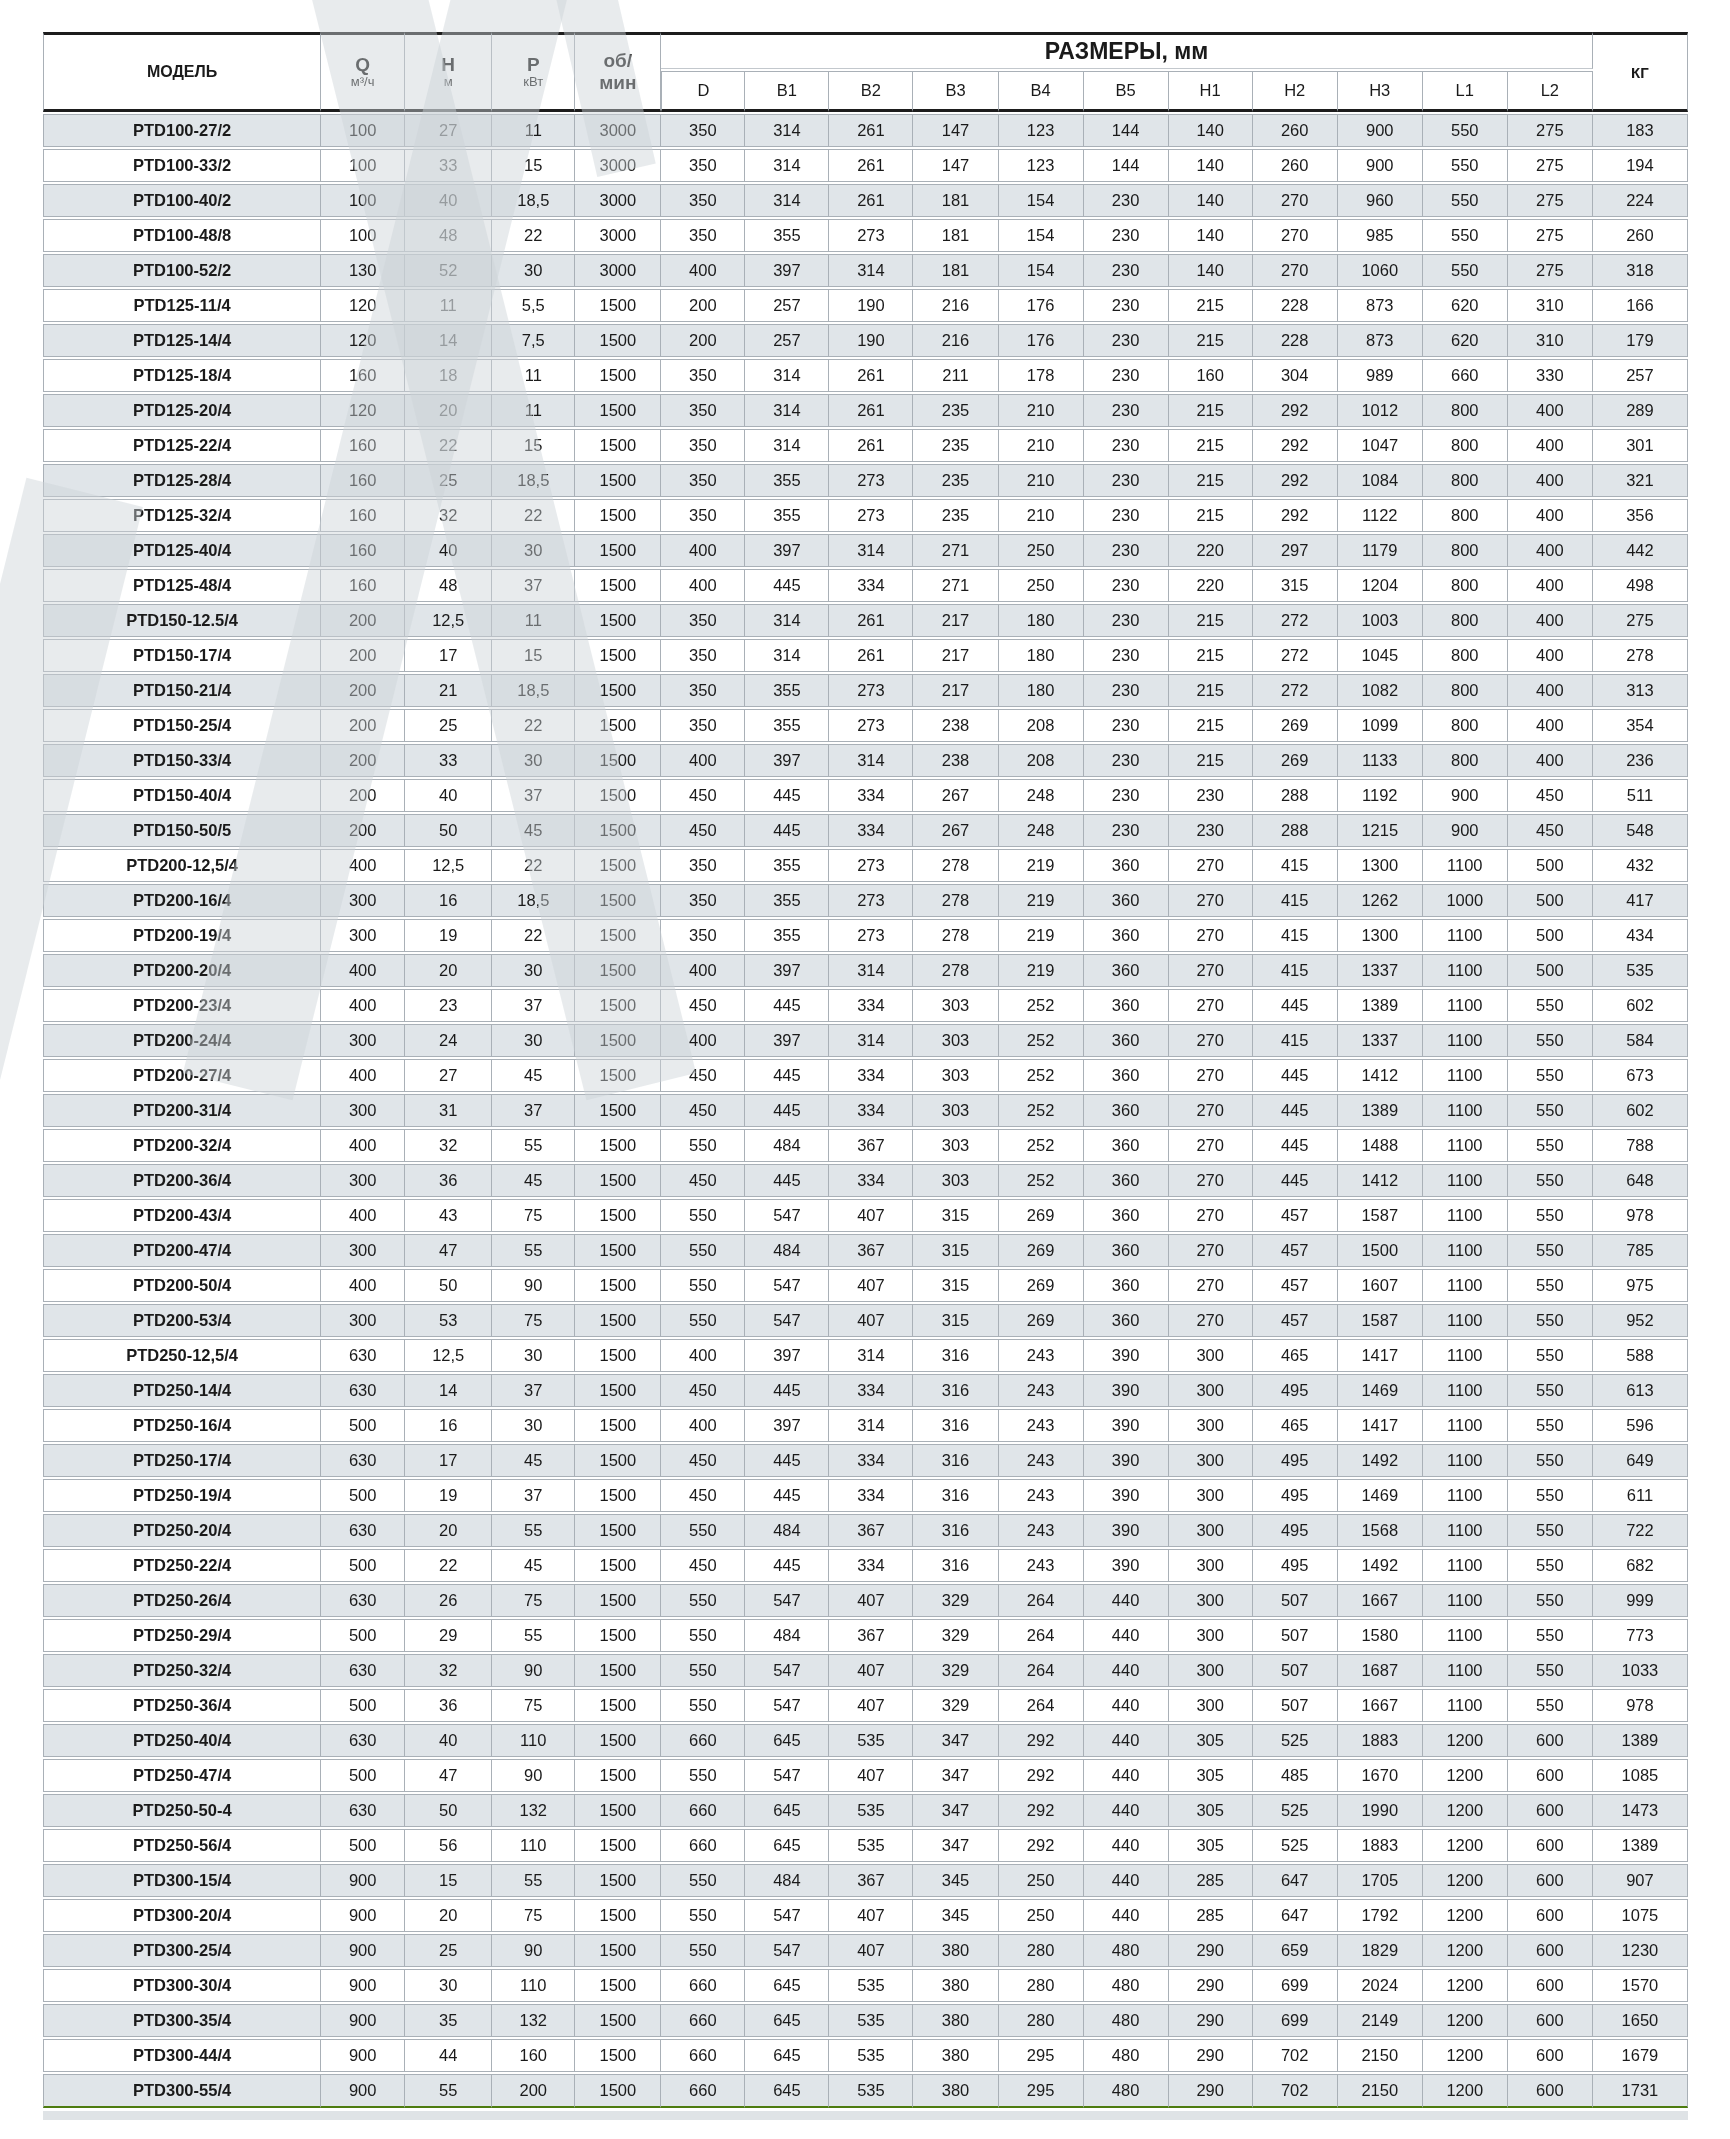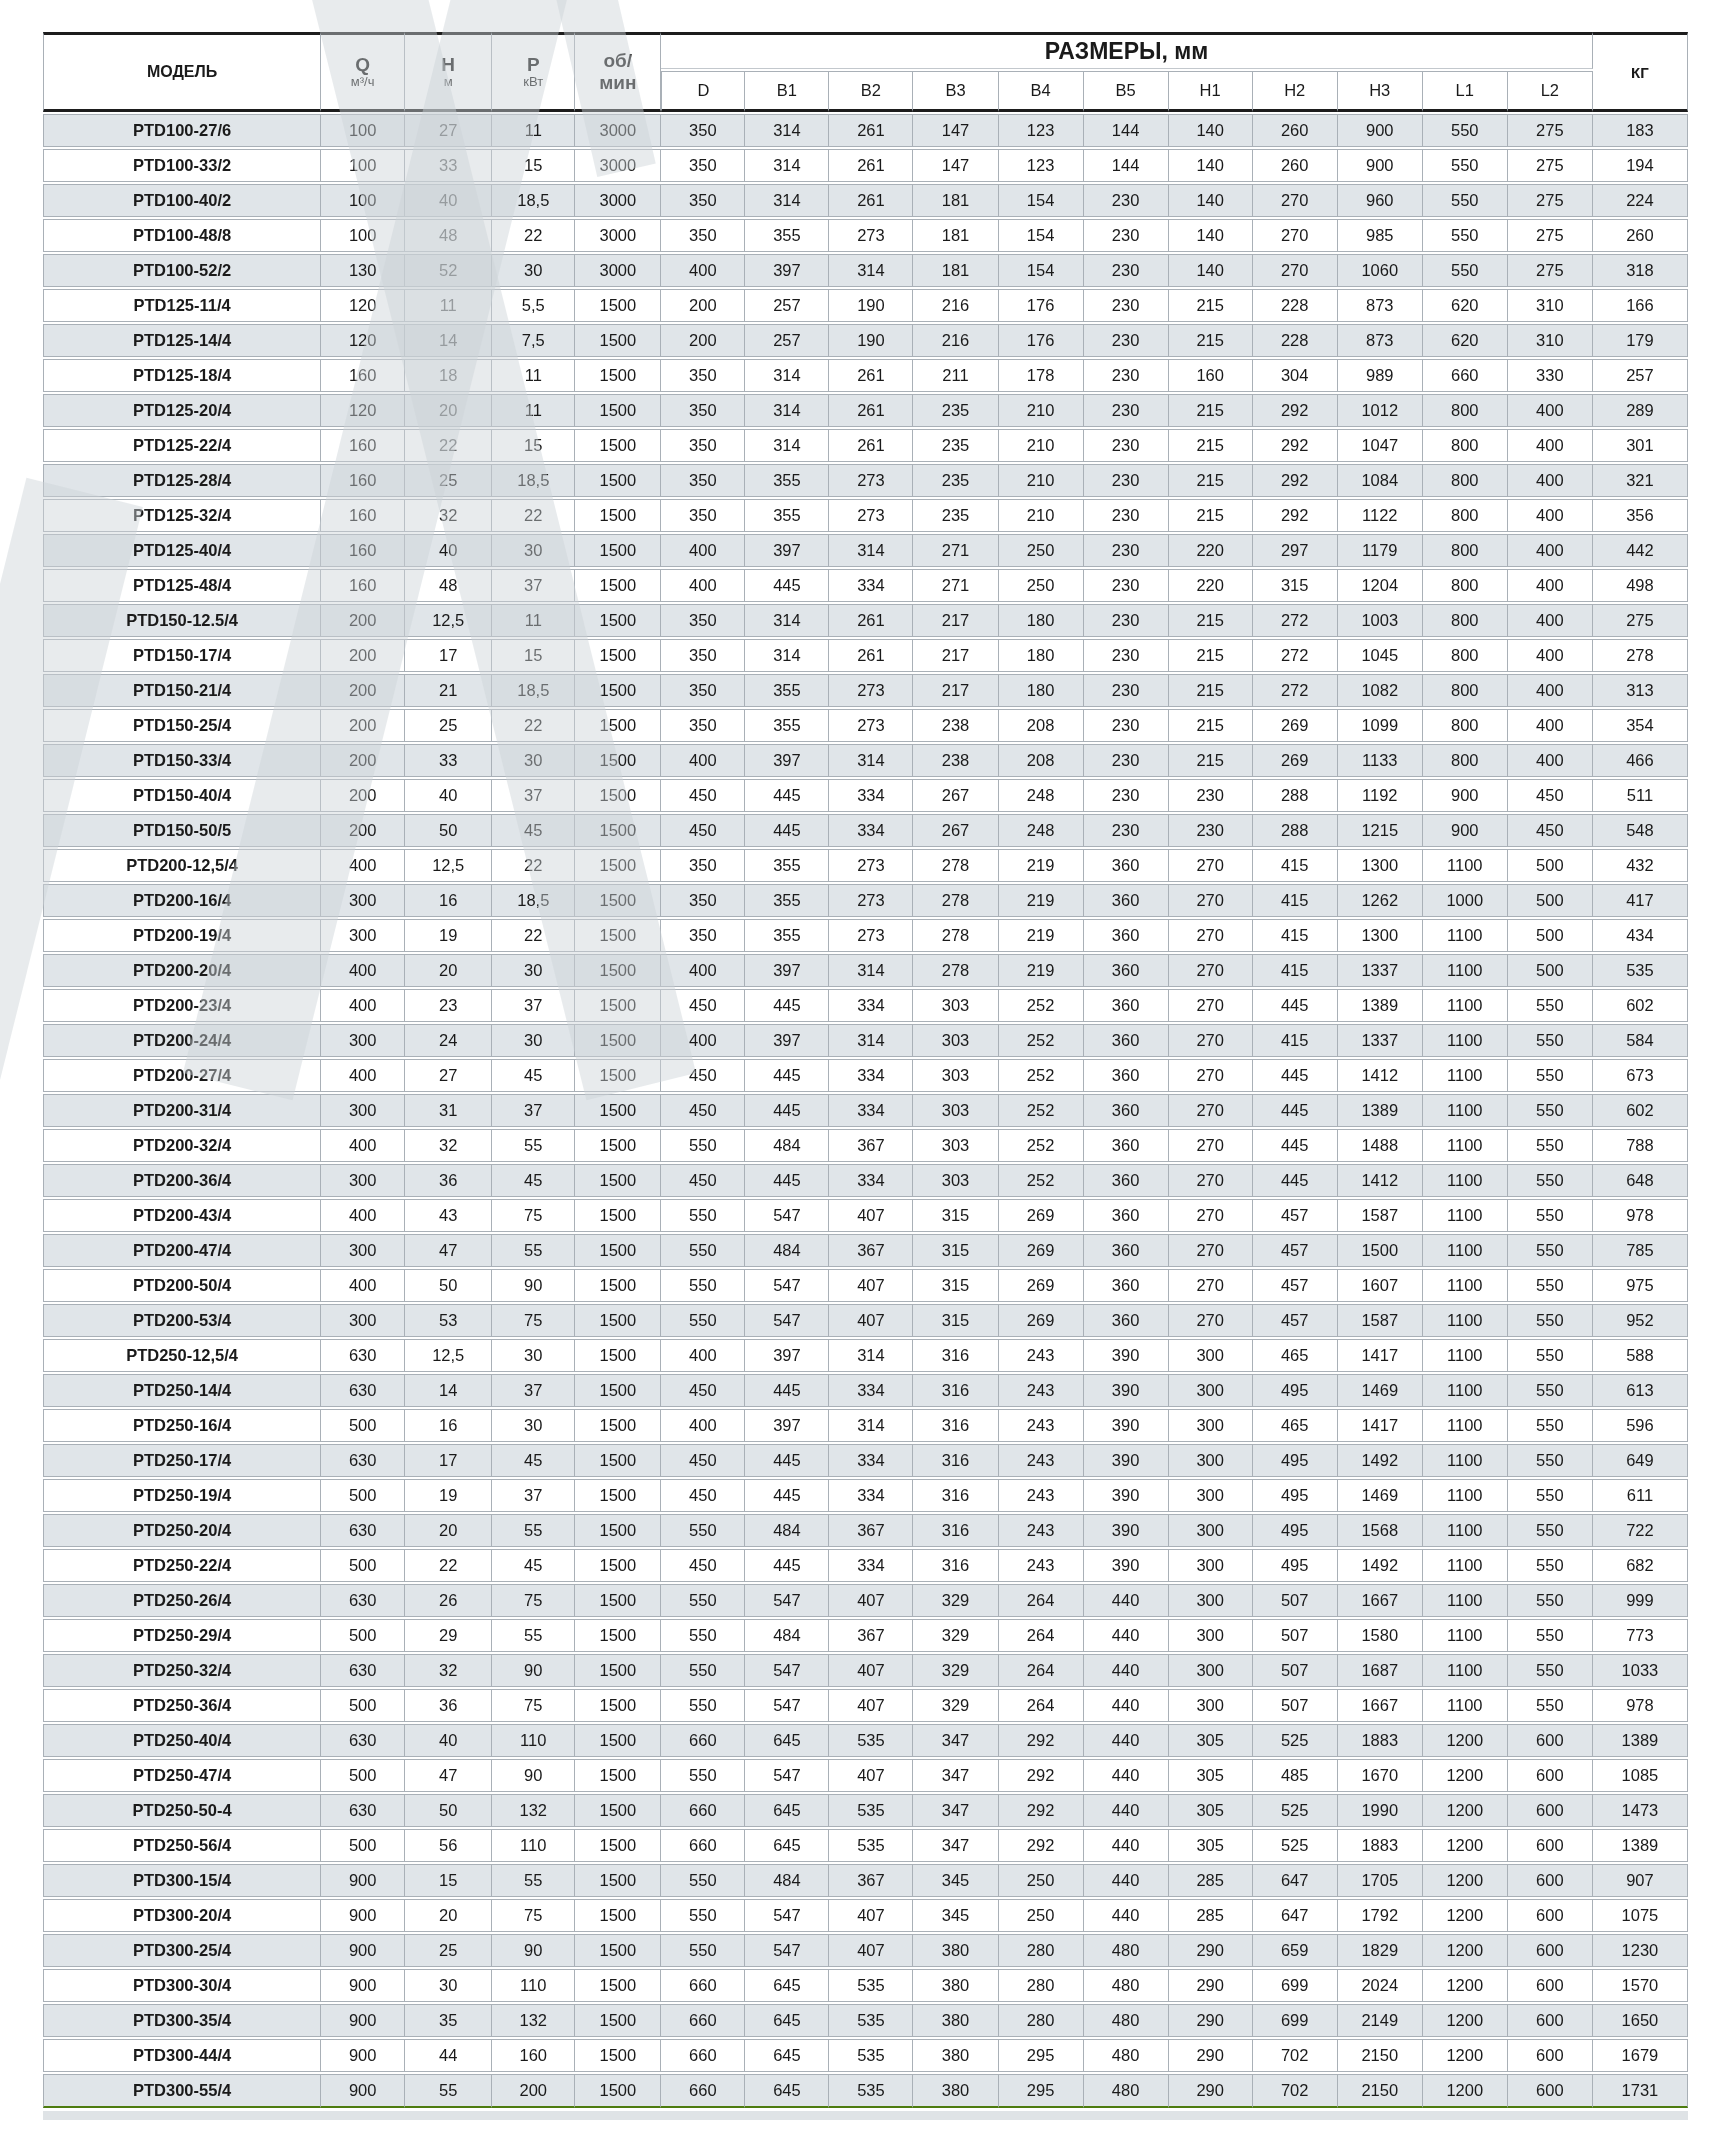--- a/index.html
+++ b/index.html
@@ -141,21 +141,21 @@
           <th class="sub">B5</th>
           <th class="sub">H1</th>
           <th class="sub">H2</th>
           <th class="sub">H3</th>
           <th class="sub">L1</th>
           <th class="sub">L2</th>
         </tr>
     </thead>
     <tbody>
         <tr>
-          <td class="model">PTD100-27/6</td>
+          <td class="model">PTD100-27/2</td>
           <td>100</td>
           <td>27</td>
           <td>11</td>
           <td>3000</td>
           <td>350</td>
           <td>314</td>
           <td>261</td>
           <td>147</td>
           <td>123</td>
           <td>144</td>
@@ -499,21 +499,21 @@
           <td>397</td>
           <td>314</td>
           <td>238</td>
           <td>208</td>
           <td>230</td>
           <td>215</td>
           <td>269</td>
           <td>1133</td>
           <td>800</td>
           <td>400</td>
-          <td>466</td>
+          <td>236</td>
         </tr>
         <tr>
           <td class="model">PTD150-40/4</td>
           <td>200</td>
           <td>40</td>
           <td>37</td>
           <td>1500</td>
           <td>450</td>
           <td>445</td>
           <td>334</td>

